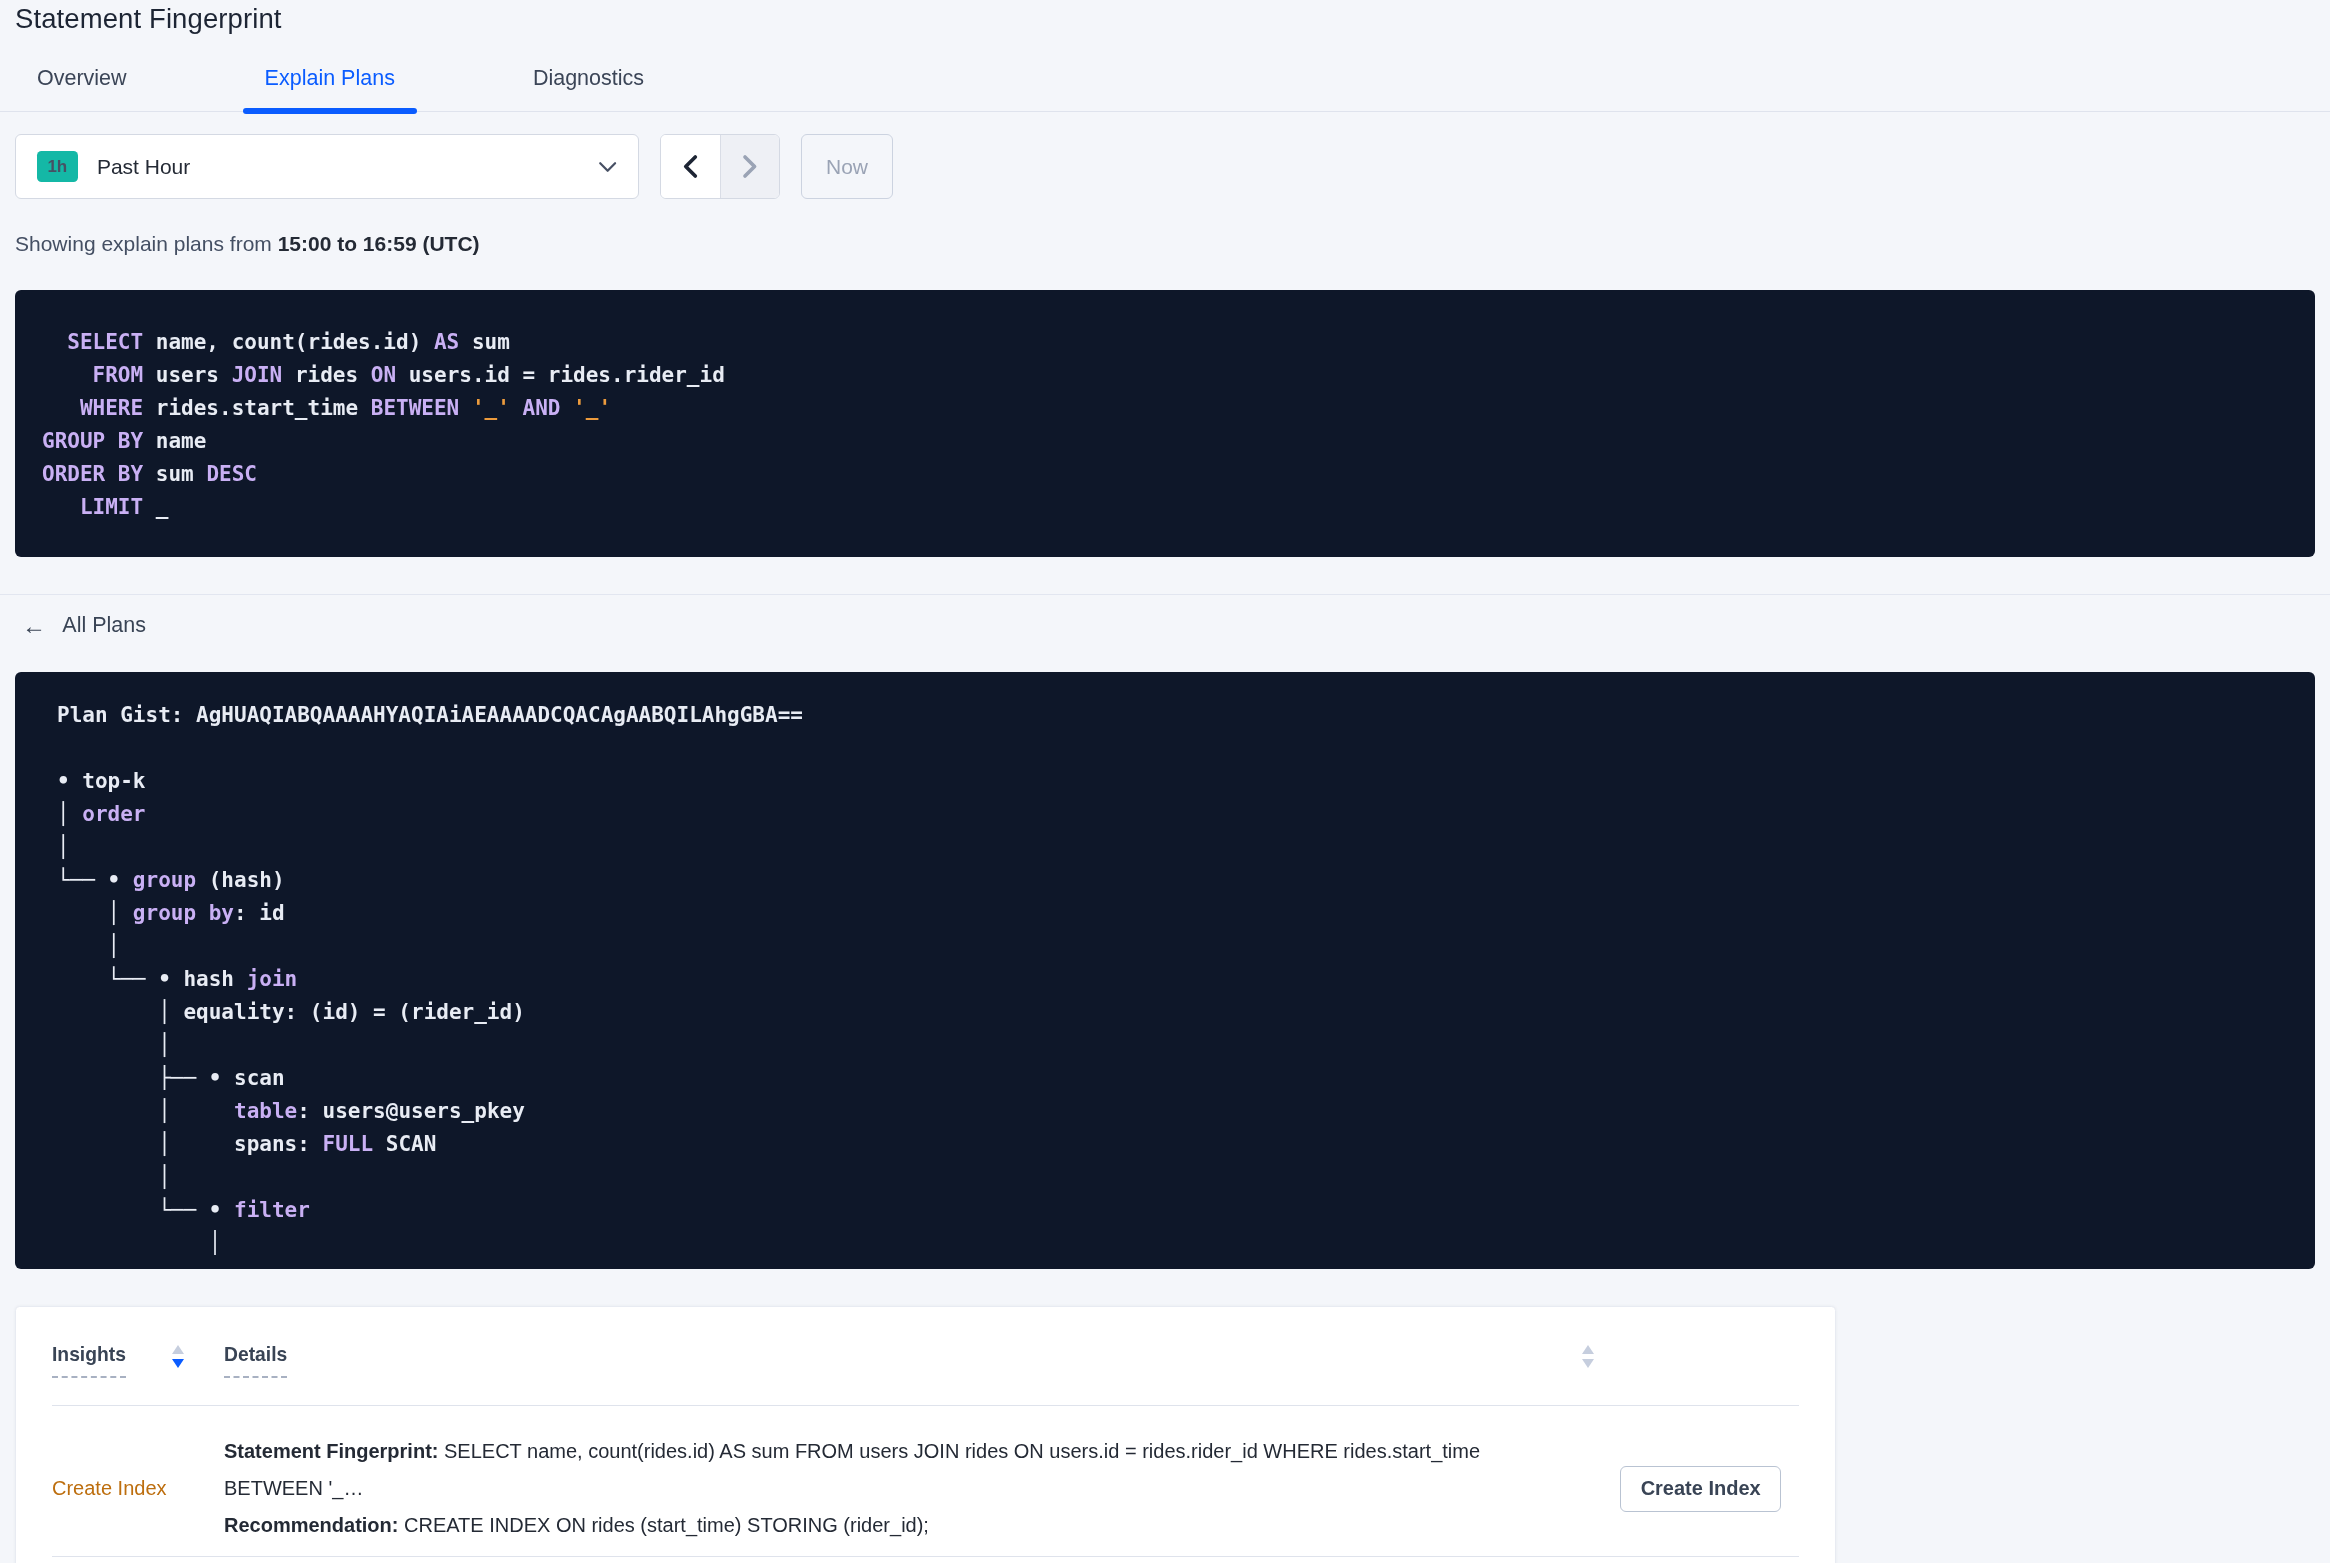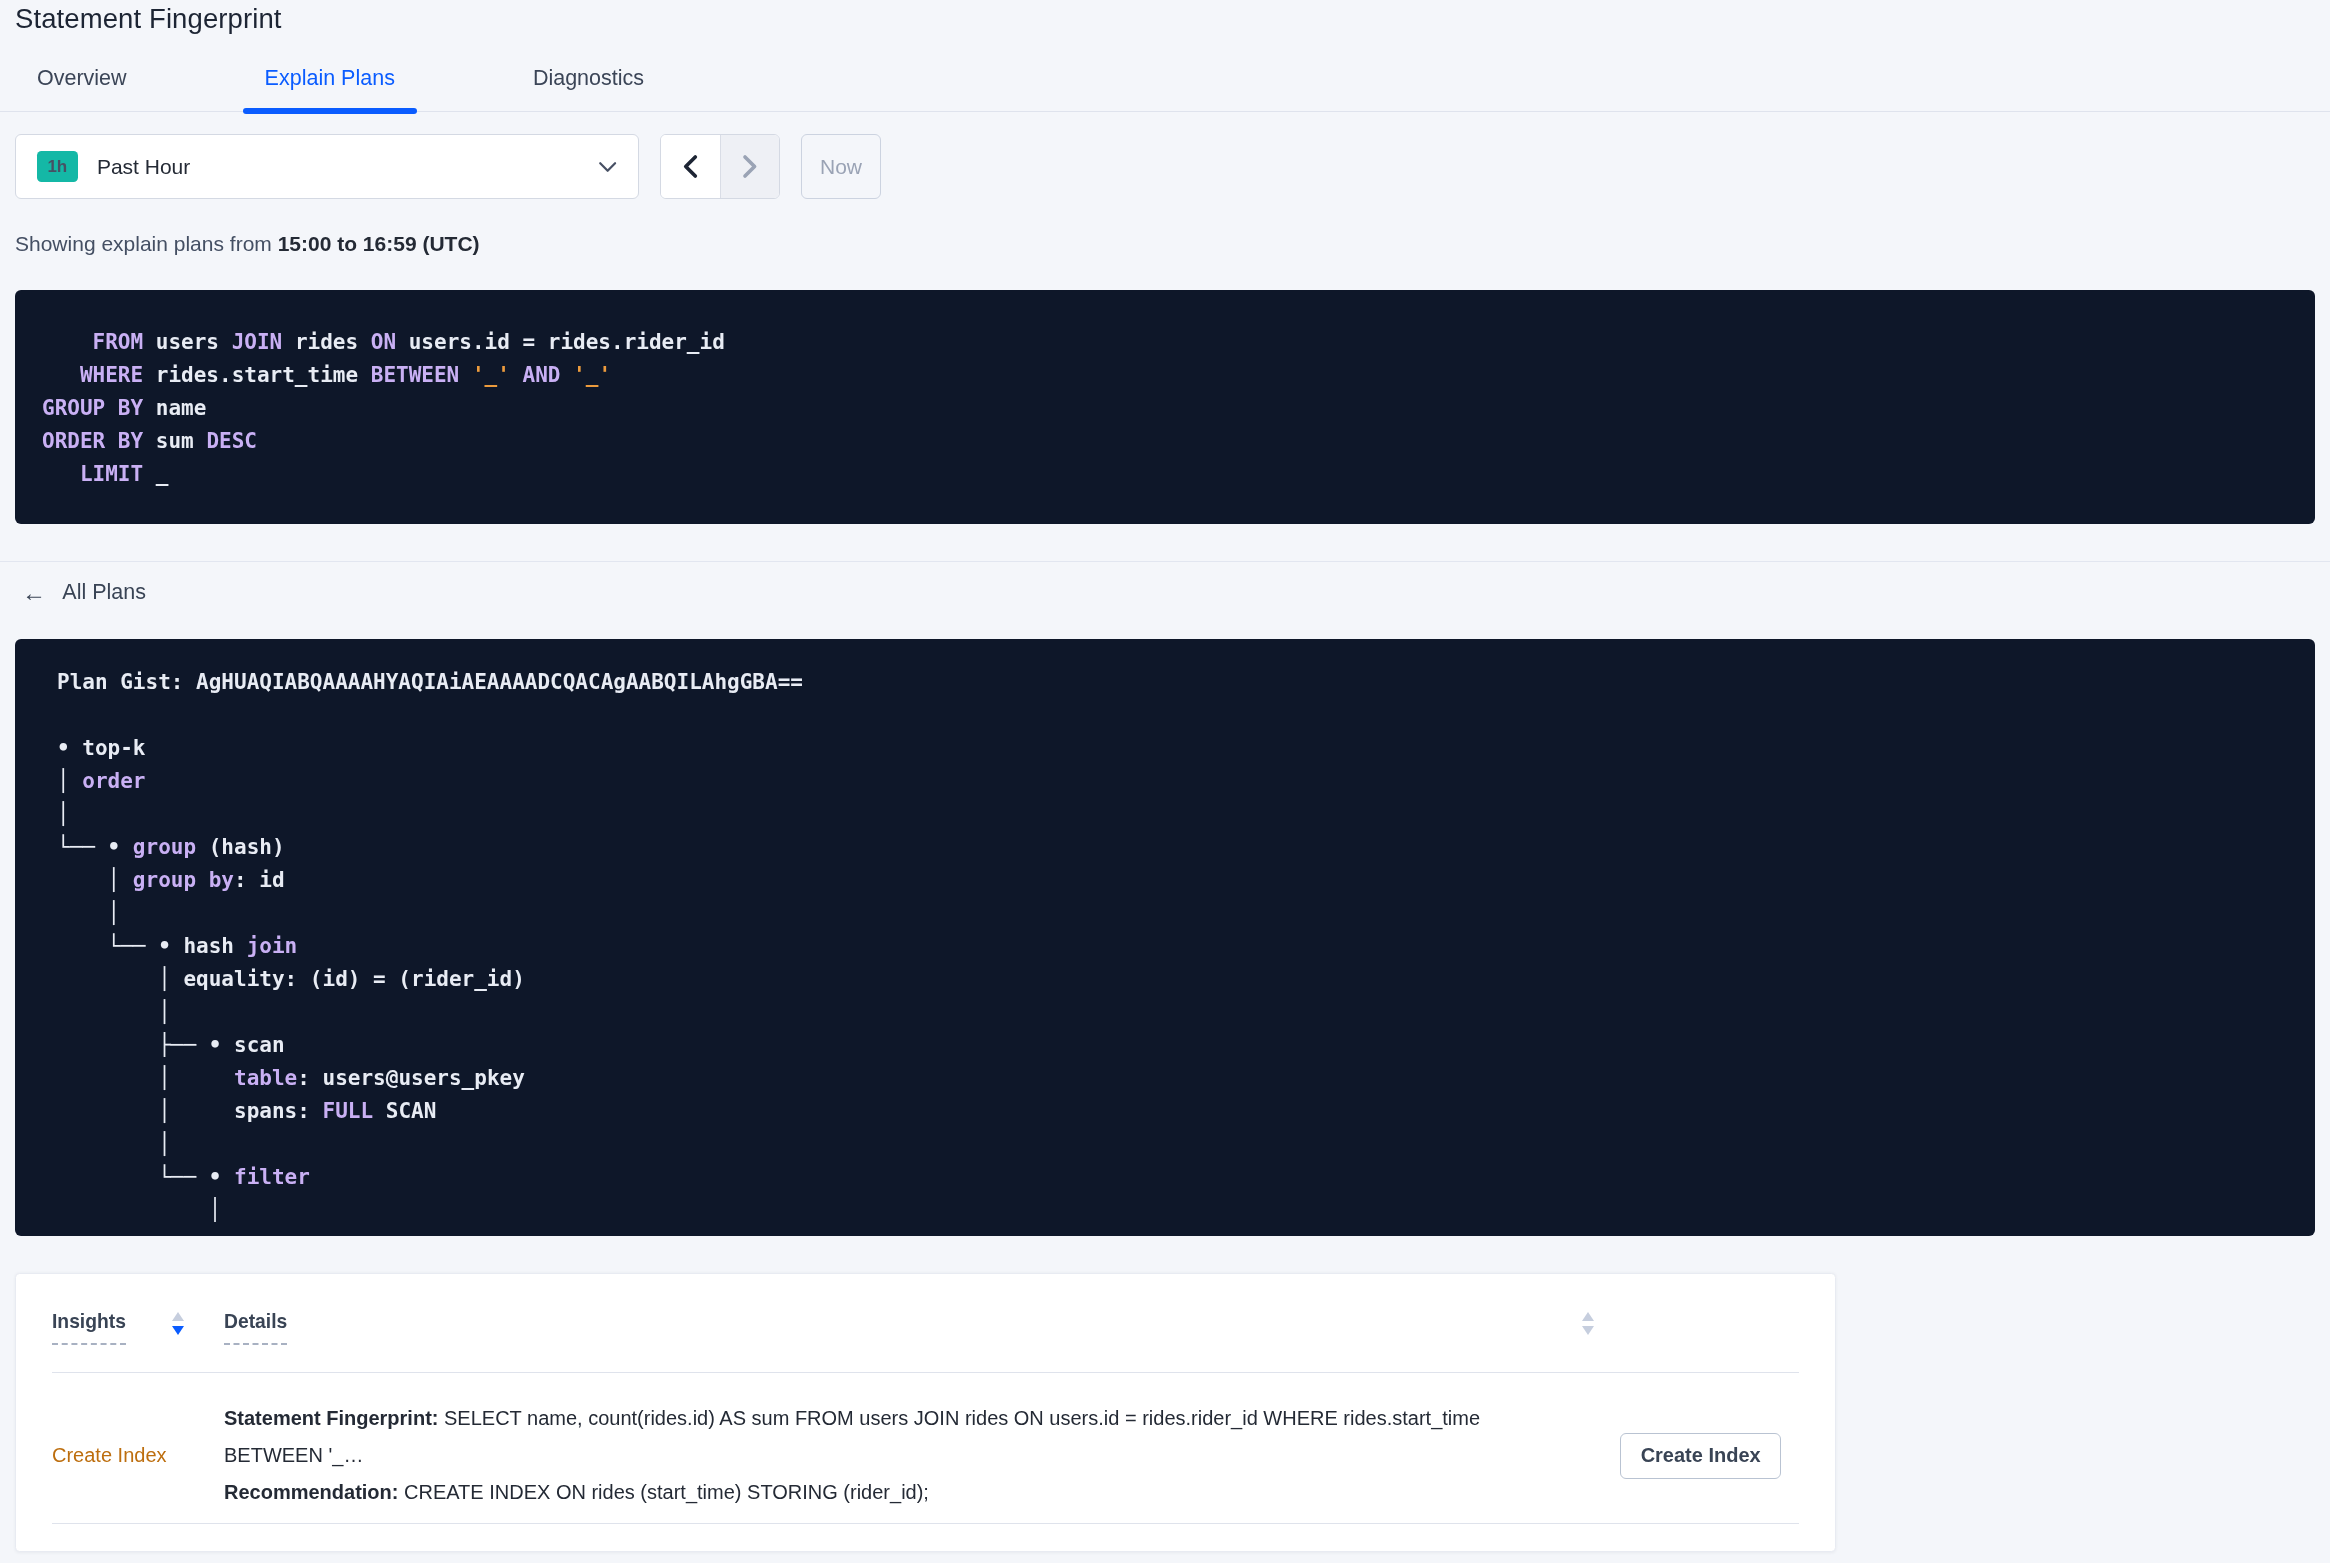--- a/index.html
+++ b/index.html
@@ -43,21 +43,21 @@
   .interval-label { margin-left:19.3px; font-size:21px; color:#242a35; }
   .interval-select .chev { margin-left:auto; }
   .pager { display:flex; margin-left:21px; border:1.5px solid #d4d9e3; border-radius:6px; overflow:hidden; background:#fff; }
   .pager .pbtn {
     width:59px; display:flex; align-items:center; justify-content:center; cursor:pointer;
     background:#ffffff;
   }
   .pager .pbtn + .pbtn { border-left:1.5px solid #d9dde6; }
   .pager .pbtn.disabled { background:#eef0f5; cursor:default; }
   .now-button {
-    margin-left:21px; width:80px; border:1.5px solid #ccd3e0; border-radius:6px;
+    margin-left:21px; width:92px; border:1.5px solid #ccd3e0; border-radius:6px;
     background:transparent; display:flex; align-items:center; justify-content:center;
     font-size:21px; color:#9aa3b5; cursor:default;
   }
   
   .showing-line { margin:33px 0 0 15px; font-size:21px; color:#444f63; }
   .showing-line b { color:#242a35; font-weight:700; }
   
   .codeblock {
     margin:34px 15px 0; background:#0e1729; border-radius:6px;
     font-family:"DejaVu Sans Mono", monospace; font-weight:700;
@@ -158,20 +158,21 @@
     </div>
     <div class="now-button">Now</div>
   </div>
 
   <div class="showing-line">
     <span>Showing explain plans from </span><b>15:00 to 16:59 (UTC)</b>
   </div>
 
   <div class="codeblock sql-block">
     <div>
+        <div class="code-line"><span class="tok-p">  </span><span class="tok-k">SELECT</span><span class="tok-p"> name, count(rides.id) </span><span class="tok-k">AS</span><span class="tok-p"> sum</span></div>
         <div class="code-line"><span class="tok-p">    </span><span class="tok-k">FROM</span><span class="tok-p"> users </span><span class="tok-k">JOIN</span><span class="tok-p"> rides </span><span class="tok-k">ON</span><span class="tok-p"> users.id = rides.rider_id</span></div>
         <div class="code-line"><span class="tok-p">   </span><span class="tok-k">WHERE</span><span class="tok-p"> rides.start_time </span><span class="tok-k">BETWEEN</span><span class="tok-p"> </span><span class="tok-o">'_'</span><span class="tok-p"> </span><span class="tok-k">AND</span><span class="tok-p"> </span><span class="tok-o">'_'</span></div>
         <div class="code-line"><span class="tok-k">GROUP BY</span><span class="tok-p"> name</span></div>
         <div class="code-line"><span class="tok-k">ORDER BY</span><span class="tok-p"> sum </span><span class="tok-k">DESC</span></div>
         <div class="code-line"><span class="tok-p">   </span><span class="tok-k">LIMIT</span><span class="tok-p"> _</span></div>
       </div>
   </div>
 
   <div class="section-divider"></div>
 

